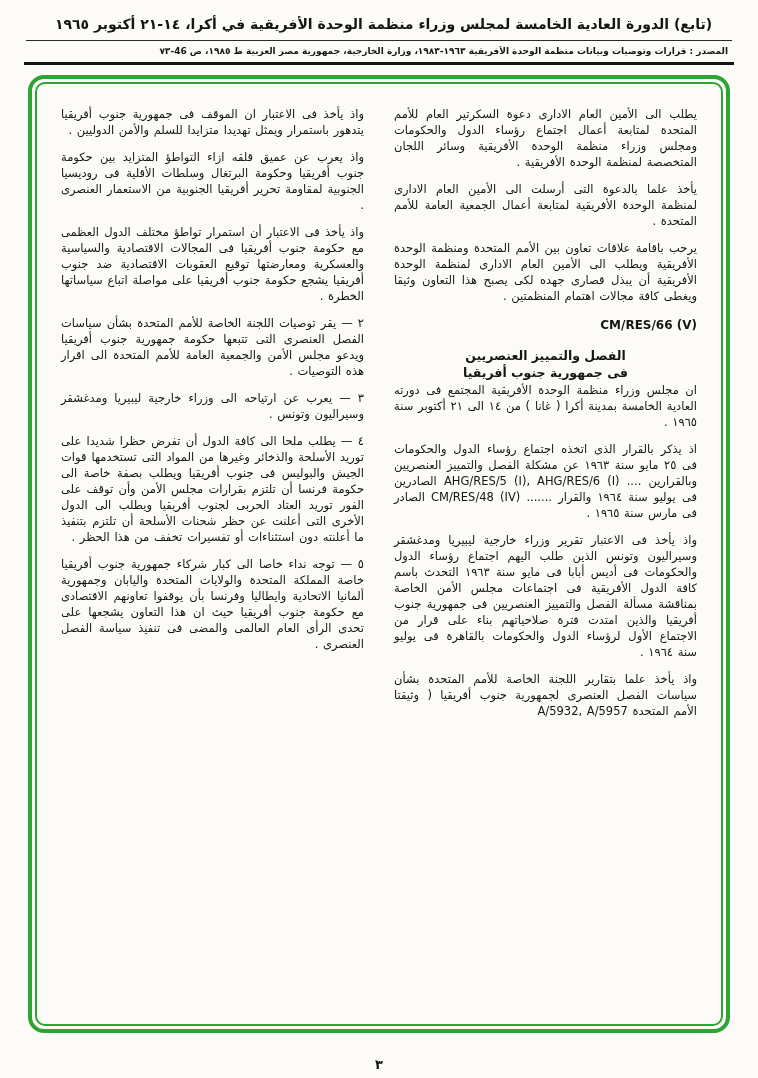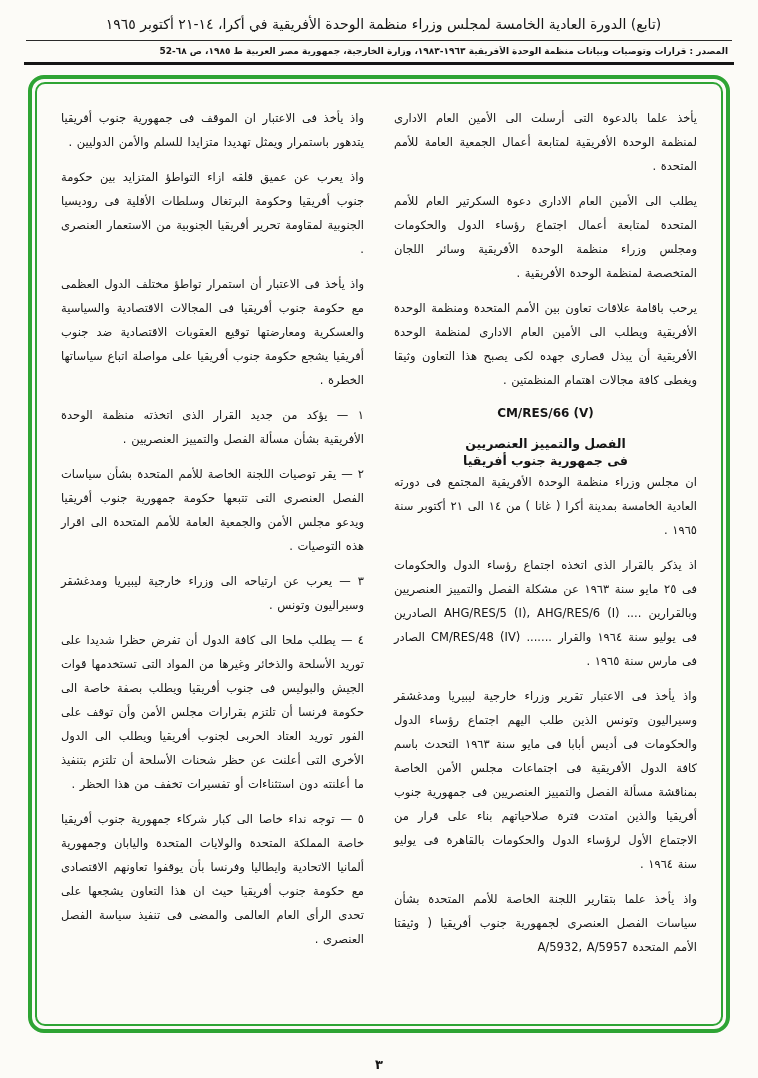--- a/index.html
+++ b/index.html
@@ -10,21 +10,21 @@
     color: #151515;
     position: relative;
     overflow: hidden;
   }
   .page { width: 758px; height: 1078px; position: relative; padding-top: 16px; background: #fcfbf7; }
 
   .doc-title {
     direction: rtl;
     text-align: center;
     font-size: 14px;
-    font-weight: normal;
+    font-weight: bold;
     letter-spacing: 0;
     padding: 0 30px;
     margin-left: 9px;
   }
   .rule-thin  { border-top: 1.5px solid #2a2a2a; margin: 8px 26px 5px; }
   .source-line {
     direction: rtl;
     text-align: right;
     font-size: 9px;
     font-weight: bold;
@@ -49,28 +49,28 @@
     padding: 22px 24px 14px;
     overflow: hidden;
   }
 
   .columns { direction: rtl; display: flex; gap: 30px; height: 100%; }
   .col { flex: 1; min-width: 0; }
 
   .para {
     direction: rtl;
     font-size: 11.5px;
-    line-height: 24px;
+    line-height: 16px;
     text-align: justify;
     margin-bottom: 11px;
     word-spacing: 1px;
   }
   .ref-code {
     direction: ltr;
-    text-align: center;
+    text-align: right;
     font-size: 12px;
     font-weight: bold;
     margin: 14px 0 16px;
     font-family: "DejaVu Sans", sans-serif;
   }
   .heading {
     direction: rtl;
     text-align: center;
     font-size: 12.5px;
     font-weight: bold;
@@ -86,45 +86,44 @@
     font-weight: bold;
   }
 </style>
 </head>
 <body>
 
 <div class="page">
 
   <h1 class="doc-title">(تابع) الدورة العادية الخامسة لمجلس وزراء منظمة الوحدة الأفريقية في أكرا، ١٤-٢١ أكتوبر ١٩٦٥</h1>
   <div class="rule-thin"></div>
-  <p class="source-line">المصدر : قرارات وتوصيات وبيانات منظمة الوحدة الأفريقية ١٩٦٣-١٩٨٣، وزارة الخارجية، جمهورية مصر العربية ط ١٩٨٥، ص ٦٨-52</p>
+  <p class="source-line">المصدر : قرارات وتوصيات وبيانات منظمة الوحدة الأفريقية ١٩٦٣-١٩٨٣، وزارة الخارجية، جمهورية مصر العربية ط ١٩٨٥، ص 46-٧٣</p>
   <div class="rule-thick"></div>
 
   <div class="frame-outer">
     <div class="frame-inner">
       <div class="columns">
 
         <div class="col">
+          <p class="para">يطلب الى الأمين العام الادارى دعوة السكرتير العام للأمم المتحدة لمتابعة أعمال اجتماع رؤساء الدول والحكومات ومجلس وزراء منظمة الوحدة الأفريقية وسائر اللجان المتخصصة لمنظمة الوحدة الأفريقية .</p>
           <p class="para">يأخذ علما بالدعوة التى أرسلت الى الأمين العام الادارى لمنظمة الوحدة الأفريقية لمتابعة أعمال الجمعية العامة للأمم المتحدة .</p>
-          <p class="para">يطلب الى الأمين العام الادارى دعوة السكرتير العام للأمم المتحدة لمتابعة أعمال اجتماع رؤساء الدول والحكومات ومجلس وزراء منظمة الوحدة الأفريقية وسائر اللجان المتخصصة لمنظمة الوحدة الأفريقية .</p>
           <p class="para">يرحب باقامة علاقات تعاون بين الأمم المتحدة ومنظمة الوحدة الأفريقية ويطلب الى الأمين العام الادارى لمنظمة الوحدة الأفريقية أن يبذل قصارى جهده لكى يصبح هذا التعاون وثيقا ويغطى كافة مجالات اهتمام المنظمتين .</p>
           <p class="ref-code">CM/RES/66 (V)</p>
           <h2 class="heading">الفصل والتمييز العنصريين</h2>
           <h2 class="heading last">فى جمهورية جنوب أفريقيا</h2>
           <p class="para">ان مجلس وزراء منظمة الوحدة الأفريقية المجتمع فى دورته العادية الخامسة بمدينة أكرا ( غانا ) من ١٤ الى ٢١ أكتوبر سنة ١٩٦٥ .</p>
           <p class="para">اذ يذكر بالقرار الذى اتخذه اجتماع رؤساء الدول والحكومات فى ٢٥ مايو سنة ١٩٦٣ عن مشكلة الفصل والتمييز العنصريين وبالقرارين .... AHG/RES/5 (I), AHG/RES/6 (I) الصادرين فى يوليو سنة ١٩٦٤ والقرار ....... CM/RES/48 (IV) الصادر فى مارس سنة ١٩٦٥ .</p>
           <p class="para">واذ يأخذ فى الاعتبار تقرير وزراء خارجية ليبيريا ومدغشقر وسيراليون وتونس الذين طلب اليهم اجتماع رؤساء الدول والحكومات فى أديس أبابا فى مايو سنة ١٩٦٣ التحدث باسم كافة الدول الأفريقية فى اجتماعات مجلس الأمن الخاصة بمناقشة مسألة الفصل والتمييز العنصريين فى جمهورية جنوب أفريقيا والذين امتدت فترة صلاحياتهم بناء على قرار من الاجتماع الأول لرؤساء الدول والحكومات بالقاهرة فى يوليو سنة ١٩٦٤ .</p>
           <p class="para">واذ يأخذ علما بتقارير اللجنة الخاصة للأمم المتحدة بشأن سياسات الفصل العنصرى لجمهورية جنوب أفريقيا ( وثيقتا الأمم المتحدة A/5932, A/5957</p>
         </div>
 
         <div class="col">
           <p class="para">واذ يأخذ فى الاعتبار ان الموقف فى جمهورية جنوب أفريقيا يتدهور باستمرار ويمثل تهديدا متزايدا للسلم والأمن الدوليين .</p>
           <p class="para">واذ يعرب عن عميق قلقه ازاء التواطؤ المتزايد بين حكومة جنوب أفريقيا وحكومة البرتغال وسلطات الأقلية فى روديسيا الجنوبية لمقاومة تحرير أفريقيا الجنوبية من الاستعمار العنصرى .</p>
           <p class="para">واذ يأخذ فى الاعتبار أن استمرار تواطؤ مختلف الدول العظمى مع حكومة جنوب أفريقيا فى المجالات الاقتصادية والسياسية والعسكرية ومعارضتها توقيع العقوبات الاقتصادية ضد جنوب أفريقيا يشجع حكومة جنوب أفريقيا على مواصلة اتباع سياساتها الخطرة .</p>
-          <p class="para">١ — يؤكد من جديد القرار الذى اتخذته منظمة الوحدة الأفريقية بشأن مسألة الفصل والتمييز العنصريين .</p>
           <p class="para">٢ — يقر توصيات اللجنة الخاصة للأمم المتحدة بشأن سياسات الفصل العنصرى التى تتبعها حكومة جمهورية جنوب أفريقيا ويدعو مجلس الأمن والجمعية العامة للأمم المتحدة الى اقرار هذه التوصيات .</p>
           <p class="para">٣ — يعرب عن ارتياحه الى وزراء خارجية ليبيريا ومدغشقر وسيراليون وتونس .</p>
           <p class="para">٤ — يطلب ملحا الى كافة الدول أن تفرض حظرا شديدا على توريد الأسلحة والذخائر وغيرها من المواد التى تستخدمها قوات الجيش والبوليس فى جنوب أفريقيا ويطلب بصفة خاصة الى حكومة فرنسا أن تلتزم بقرارات مجلس الأمن وأن توقف على الفور توريد العتاد الحربى لجنوب أفريقيا ويطلب الى الدول الأخرى التى أعلنت عن حظر شحنات الأسلحة أن تلتزم بتنفيذ ما أعلنته دون استثناءات أو تفسيرات تخفف من هذا الحظر .</p>
           <p class="para">٥ — توجه نداء خاصا الى كبار شركاء جمهورية جنوب أفريقيا خاصة المملكة المتحدة والولايات المتحدة واليابان وجمهورية ألمانيا الاتحادية وايطاليا وفرنسا بأن يوقفوا تعاونهم الاقتصادى مع حكومة جنوب أفريقيا حيث ان هذا التعاون يشجعها على تحدى الرأى العام العالمى والمضى فى تنفيذ سياسة الفصل العنصرى .</p>
         </div>
 
       </div>
     </div>
   </div>
 

